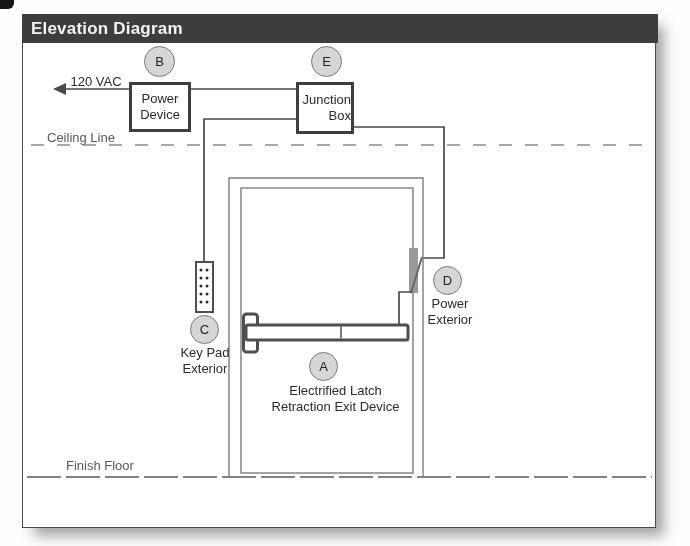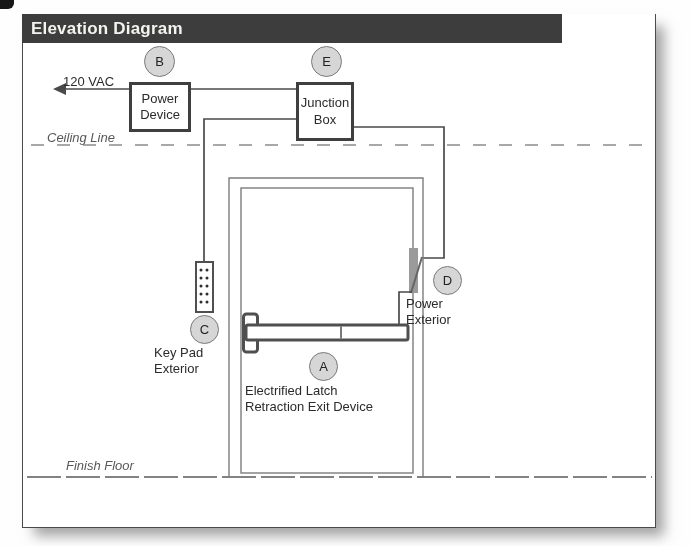--- a/index.html
+++ b/index.html
@@ -27,21 +27,21 @@
     position:absolute; left:0; top:0; width:14px; height:9px;
     background:#161616; border-radius:0 0 6px 0;
   }
   .page {
     position:absolute; left:22px; top:14px; width:634px; height:514px;
     background:#fff;
     border:1px solid #4a4a4a; border-top:none;
     box-shadow:10px 10px 12px -2px rgba(90,90,90,0.55);
   }
   .title-bar {
-    position:absolute; left:-1px; top:0; width:540px; height:29px;
+    position:absolute; left:-1px; top:0; width:636px; height:29px;
     background:var(--title-bar-bg);
     display:flex; align-items:center;
   }
   .title-bar span {
     color:var(--title-text); font-size:17px; font-weight:bold;
     padding-left:9px; letter-spacing:0.2px;
   }
   .diagram-svg { position:absolute; left:0; top:0; }
 
   .svg-wire      { stroke:var(--wire); stroke-width:1.7; fill:none; }
@@ -64,22 +64,22 @@
   .marker {
     position:absolute; border-radius:50%;
     background:var(--marker-fill); border:1.5px solid var(--marker-border);
     display:flex; align-items:center; justify-content:center;
     font-size:13px; color:#222;
   }
   .lbl {
     position:absolute; font-size:13px; line-height:1.22;
     color:var(--label-text); white-space:nowrap;
   }
-  .lbl.center { white-space:normal; }
-  .lbl.muted  { color:var(--muted-text);font-style:italic; }
+  .lbl.center { text-align:center; white-space:normal; }
+  .lbl.muted  { color:var(--muted-text); }
 </style>
 </head>
 <body>
 
 <div class="canvas">
   <div class="corner-mark"></div>
 
   <div class="page">
 
     <div class="title-bar">
@@ -120,21 +120,21 @@
 
       <rect class="svg-device" x="220.5" y="300" width="14" height="38" rx="3"></rect>
       <rect class="svg-device" x="223" y="311" width="162" height="15" rx="2"></rect>
       <line class="svg-divider" x1="318" y1="312.5" x2="318" y2="324.5"></line>
     </svg>
 
     <div class="comp-box" style="left:106px; top:68px; width:62px; height:50px;">
       <span>Power</span>
       <span>Device</span>
     </div>
-    <div class="comp-box" style="left:273px; top:68px; width:58px; height:59px;">
+    <div class="comp-box" style="left:273px; top:68px; width:58px; height:52px;align-items:flex-end;">
       <span>Junction</span>
       <span>Box</span>
     </div>
 
     <div class="marker" style="left:121px; top:32px; width:31px; height:31px;">B</div>
     <div class="marker" style="left:288px; top:32px; width:31px; height:31px;">E</div>
     <div class="marker" style="left:167px; top:301px; width:29px; height:29px;">C</div>
     <div class="marker" style="left:410px; top:252px; width:29px; height:29px;">D</div>
     <div class="marker" style="left:286px; top:338px; width:29px; height:29px;">A</div>
 

